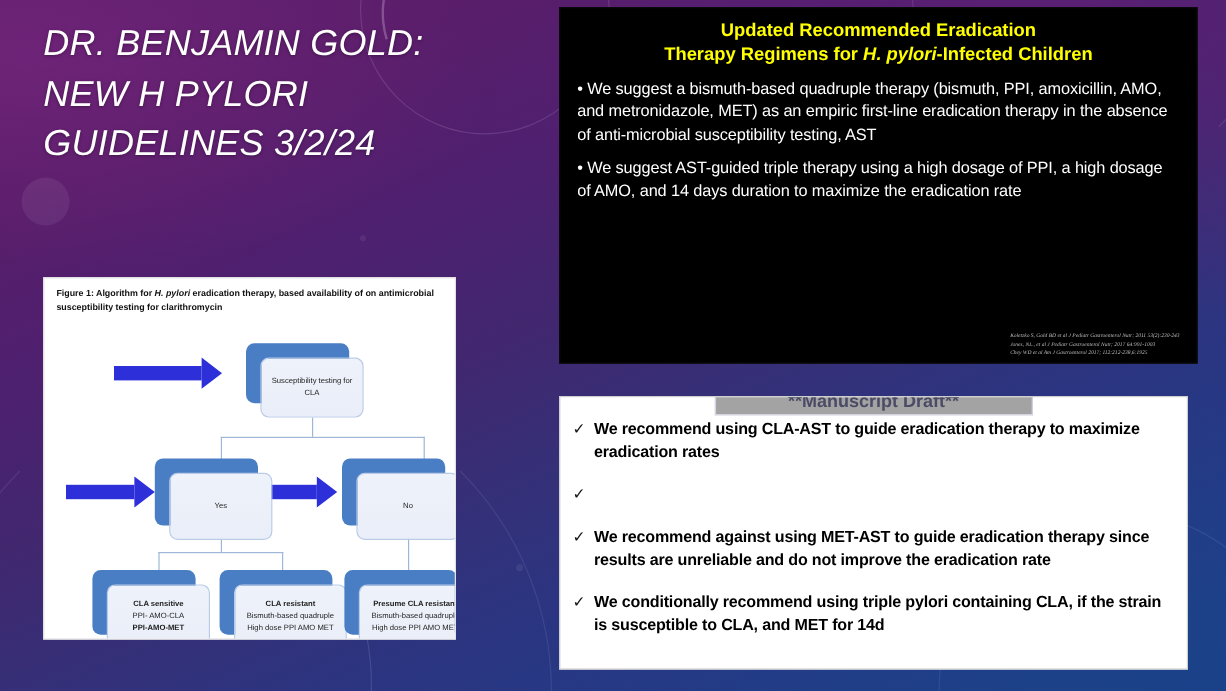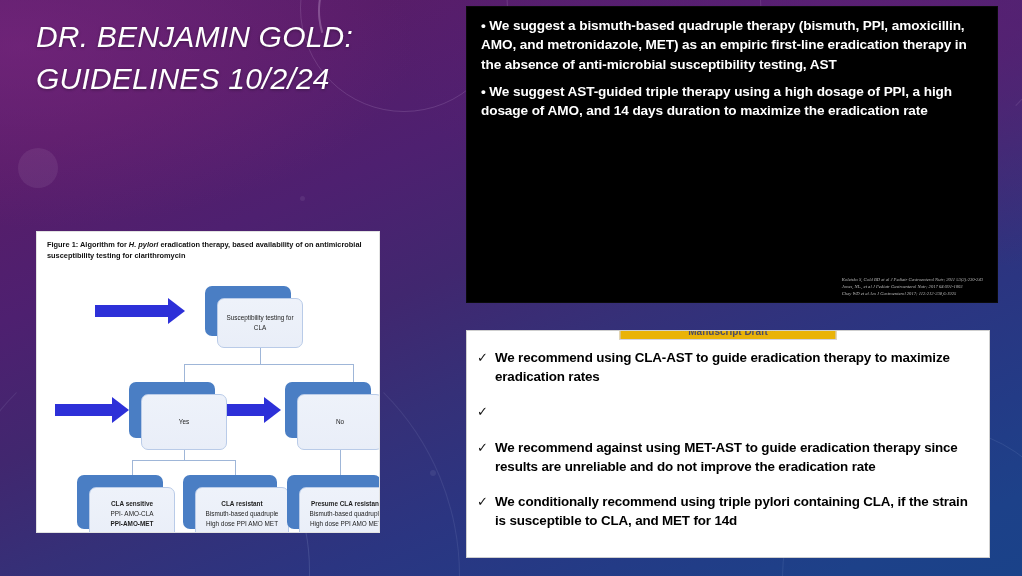--- a/index.html
+++ b/index.html
@@ -73,21 +73,21 @@
     color: #ffff00;
     font-weight: bold;
     font-size: 15.3px;
     line-height: 1.28;
     text-align: center;
     margin-bottom: 9px;
   }
   #black-title i { font-style: italic; }
   .bs-bullet {
     color: #ffffff;
-    font-weight: bold;
+    font-weight: normal;
     font-size: 13.6px;
     line-height: 1.42;
     margin-bottom: 8px;
     letter-spacing: -0.1px;
   }
   #citations {
     position: absolute; right: 14px; bottom: 5px;
     text-align: left;
     color: #bdbdbd;
     font-size: 4.6px;
@@ -99,27 +99,27 @@
   
   #rec-panel {
     position: absolute; left: 466px; top: 330px; width: 524px; height: 228px;
     background: #ffffff;
     border: 1px solid #cfcfcf;
     overflow: hidden;
   }
   #rec-draft {
     position: absolute; top: -6px; left: 50%; transform: translateX(-50%);
     color: #4b4b66;
-    font-size: 10px;
+    font-size: 15px;
     font-weight: bold;
     white-space: nowrap;
     border: 1px solid #d4d4e4;
     border-top: none;
     padding: 1px 60px 2px 60px;
-    background: #eab308;
+    background: #a3a3a3;
   }
   #rec-list { padding: 17px 14px 0 10px; }
   .rec-item {
     display: flex;
     align-items: flex-start;
     margin-bottom: 16px;
   }
   .rec-check {
     flex: 0 0 18px;
     color: #111111;
@@ -214,24 +214,29 @@
   <div class="deco deco-c"></div>
   <div class="deco deco-d"></div>
   <div class="deco deco-e"></div>
   <div class="deco deco-f"></div>
   <div class="deco-dot" style="top:148px;left:18px;width:40px;height:40px;"></div>
   <div class="deco-dot" style="top:470px;left:430px;width:6px;height:6px;"></div>
   <div class="deco-dot" style="top:196px;left:300px;width:5px;height:5px;"></div>
 
   <div id="title">
     <div>DR. BENJAMIN GOLD:</div>
-    <div>GUIDELINES 10/2/24</div>
+    <div>NEW H PYLORI</div>
+    <div>GUIDELINES 3/2/24</div>
   </div>
 
   <div id="black-slide">
+    <div id="black-title">
+      <span>Updated Recommended Eradication</span><br>
+      <span>Therapy Regimens for </span><i>H. pylori</i><span>-Infected Children</span>
+    </div>
     <div class="bs-bullet">• We suggest a bismuth-based quadruple therapy (bismuth, PPI, amoxicillin, AMO, and metronidazole, MET) as an empiric first-line eradication therapy in the absence of anti-microbial susceptibility testing, AST</div>
     <div class="bs-bullet">• We suggest AST-guided triple therapy using a high dosage of PPI, a high dosage of AMO, and 14 days duration to maximize the eradication rate</div>
     <div id="citations">
       <div>Koletzko S, Gold BD et al J Pediatr Gastroenterol Nutr; 2011 53(2):230-243</div>
       <div>Jones, NL., et al J Pediatr Gastroenterol Nutr; 2017 64:991-1003</div>
       <div>Chey WD et al Am J Gastroenterol 2017; 112:212-238,6:1925</div>
     </div>
   </div>
 
   <div id="rec-panel">

